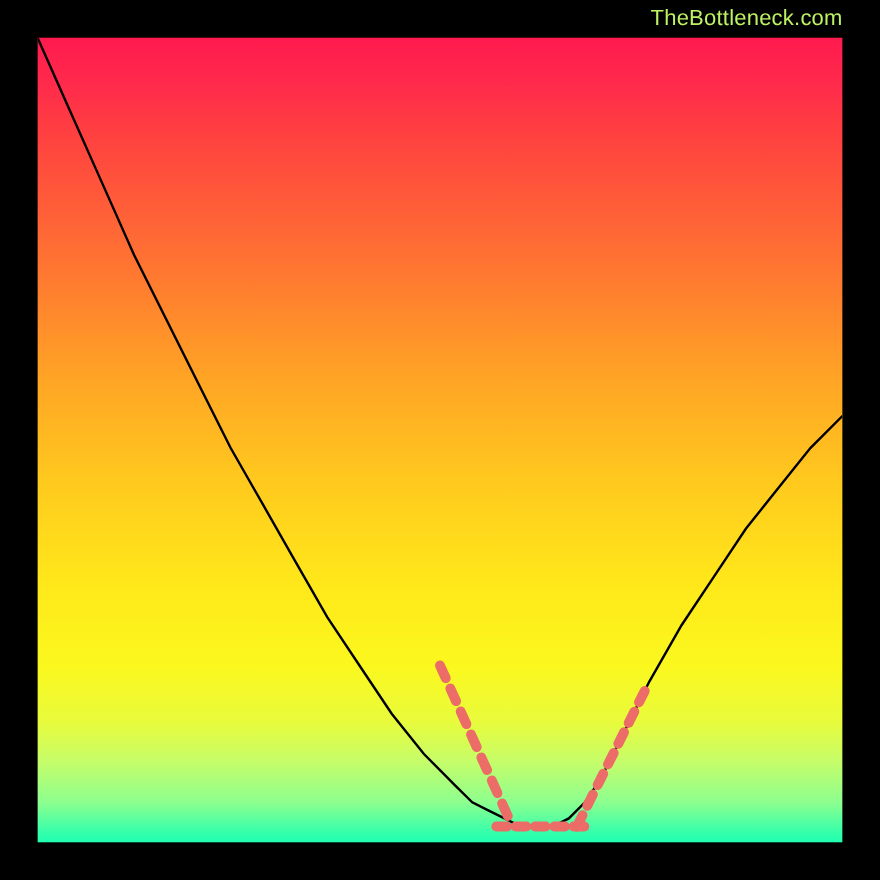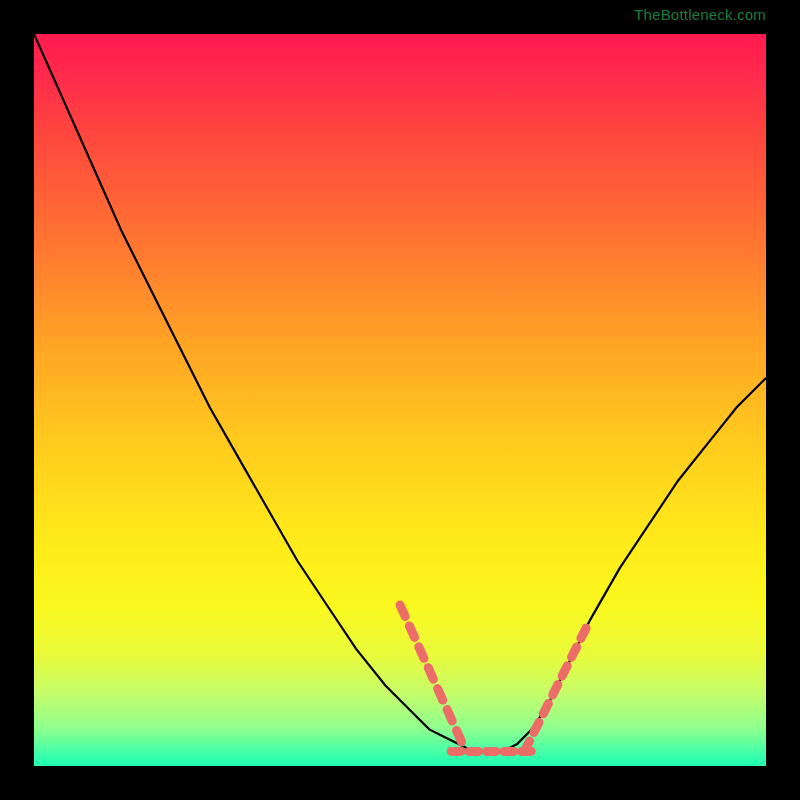--- a/index.html
+++ b/index.html
@@ -47,22 +47,22 @@
       #c5fd6a 90%,
       #8dff8f 95%,
       #2fffad 99%,
       #21ffb0 100%
     );
   }
   .attribution {
     position: absolute;
     top: 6px;
     right: 34px;
-    color: #15803d;
-    font-size: 15px;
+    color: #bef264;
+    font-size: 20px;
     font-weight: 500;
     letter-spacing: 0.2px;
     text-align: right;
   }
   svg.curve {
     position: absolute;
     left: 0;
     top: 0;
     width: 732px;
     height: 732px;

